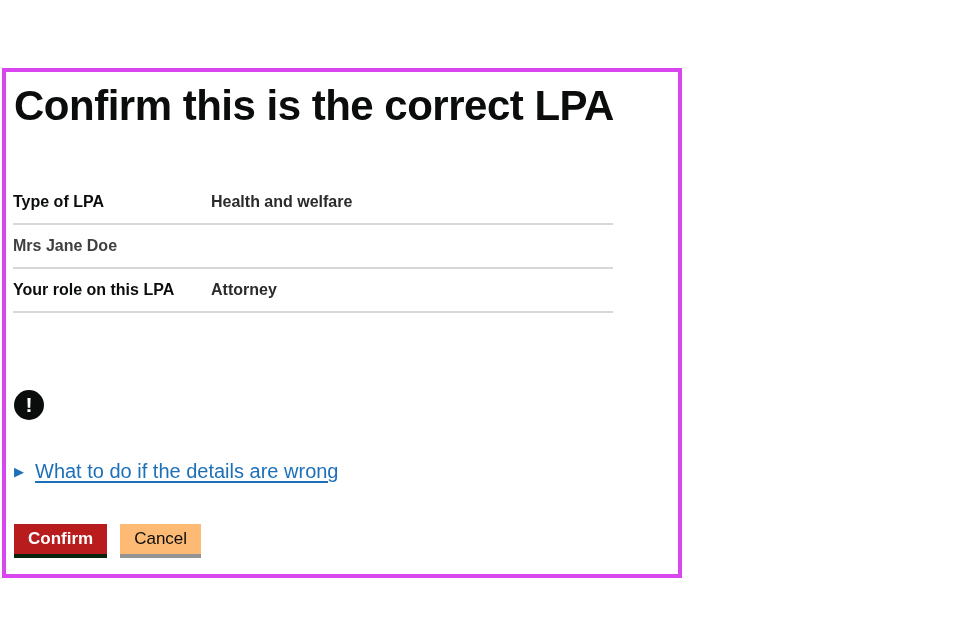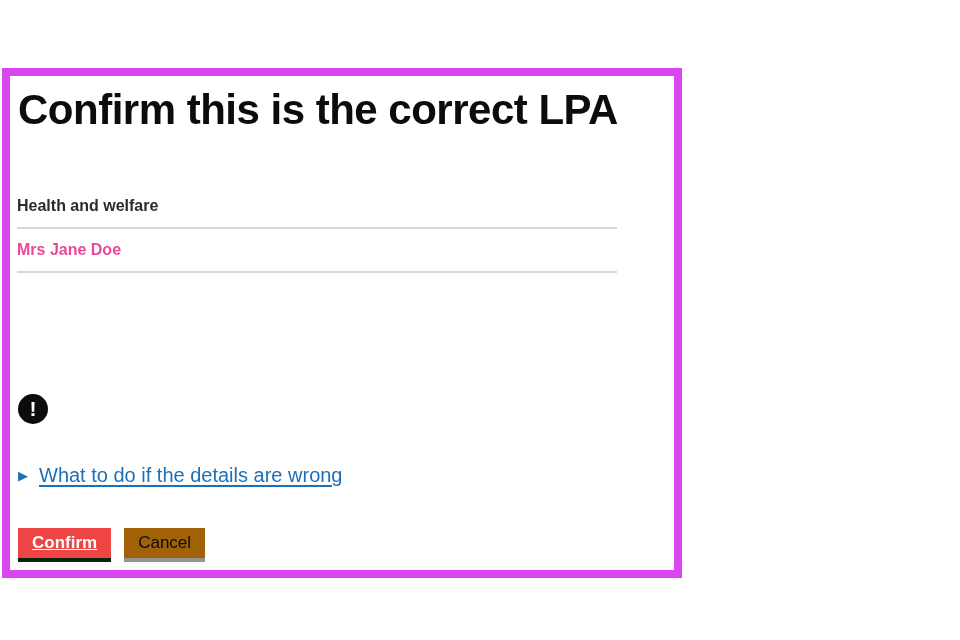--- a/index.html
+++ b/index.html
@@ -7,21 +7,21 @@
     width: 960px; height: 640px;
     background: #ffffff;
     font-family: "Liberation Sans", sans-serif;
     color: #0b0c0c;
     overflow: hidden;
   }
   .frame {
     position: absolute;
     left: 2px; top: 68px;
     width: 680px; height: 510px;
-    border: 8px solid #d946ef;
+    border: 4px solid #d946ef;
     background: #ffffff;
   }
   .page-title {
     position: absolute;
     left: 8px; top: 10px;
     font-size: 42px;
     font-weight: bold;
     letter-spacing: -0.5px;
     color: #0b0c0c;
     white-space: nowrap;
@@ -42,21 +42,21 @@
     flex: 0 0 198px;
     font-size: 16px;
     font-weight: bold;
     color: #0b0c0c;
   }
   .summary-value {
     font-size: 16px;
     color: #2b2b2b;
     font-weight: bold;
   }
-  .summary-value.muted { color: #ec4899; text-align: center; }
+  .summary-value.muted { color: #404040; text-align: center; }
   .warning {
     position: absolute;
     left: 8px; top: 318px;
     display: flex;
     align-items: center;
   }
   .warn-icon {
     width: 30px; height: 30px;
     background: #0b0c0c;
     border-radius: 50%;
@@ -105,47 +105,51 @@
     font-family: "Liberation Sans", sans-serif;
     font-size: 17px;
     height: 30px;
     padding: 0 14px;
     cursor: pointer;
     display: flex;
     align-items: center;
     justify-content: center;
   }
   .btn-confirm {
-    background: #ef4444;
+    background: #b91c1c;
     color: #ffffff;
     font-weight: bold;
     box-shadow: 0 4px 0 #08240f;
-    text-decoration: underline;
   }
   .btn-cancel {
     margin-left: 13px;
-    background: #a16207;
+    background: #fdba74;
     color: #0b0c0c;
     font-weight: normal;
     box-shadow: 0 4px 0 #949494;
   }
 </style>
 </head>
 <body>
 
 <div class="frame">
 
   <h1 class="page-title">Confirm this is the correct LPA</h1>
 
   <div class="summary">
     <div class="summary-row">
+      <div class="summary-label">Type of LPA</div>
       <div class="summary-value">Health and welfare</div>
     </div>
     <div class="summary-row">
       <div class="summary-value muted">Mrs Jane Doe</div>
+    </div>
+    <div class="summary-row">
+      <div class="summary-label">Your role on this LPA</div>
+      <div class="summary-value">Attorney</div>
     </div>
   </div>
 
   <div class="warning">
     <span class="warn-icon">!</span>
   </div>
 
   <div class="details">
     <span class="details-marker">▶</span>
     <span class="details-link">What to do if the details are wrong</span>

